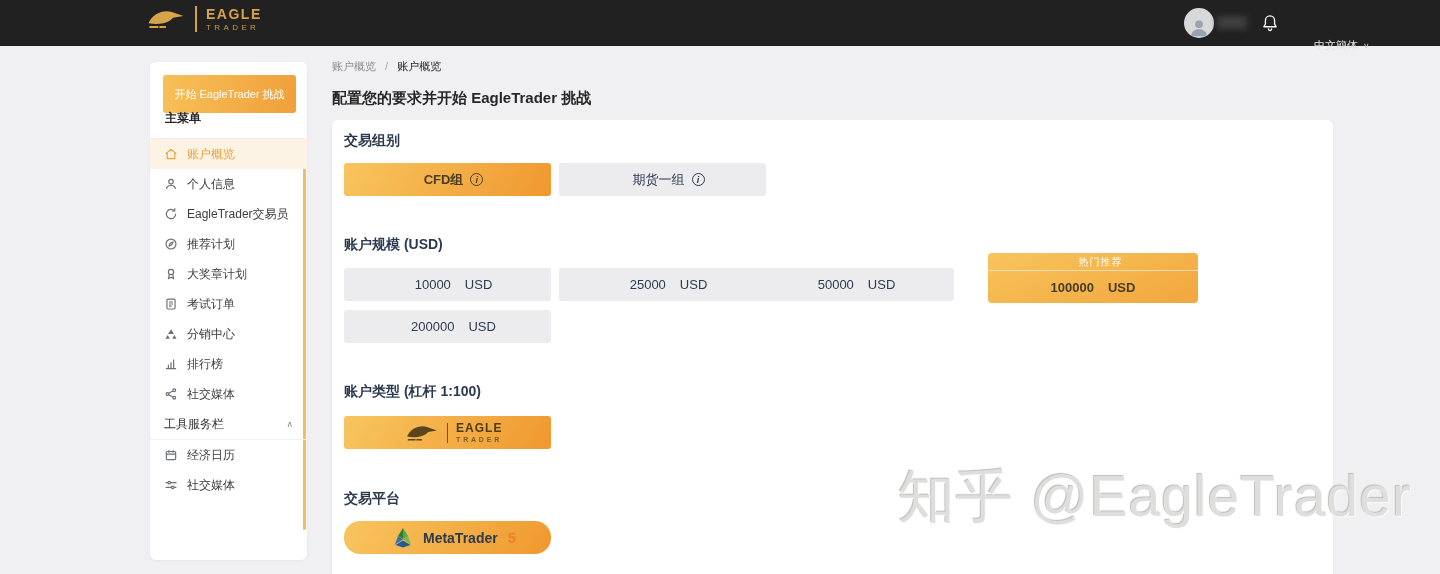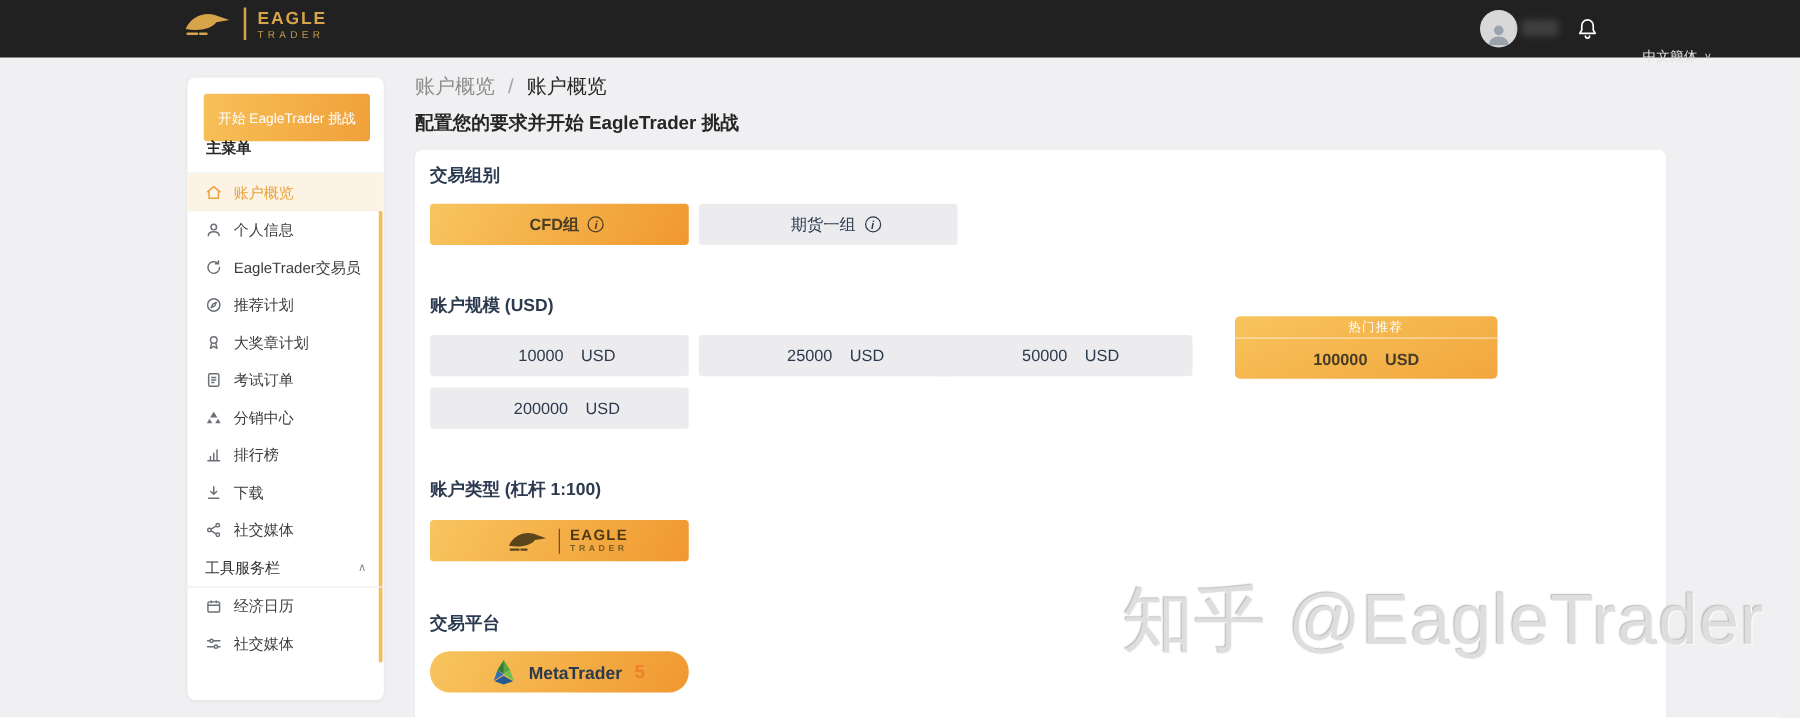--- a/index.html
+++ b/index.html
@@ -31,21 +31,21 @@
   .menu{position:absolute;left:0;top:77px;width:157px;}
   .mi{height:30px;display:flex;align-items:center;gap:9px;padding:0 14px;font-size:12px;color:#3d3d3d;cursor:pointer;}
   .mi svg{width:14px;height:14px;flex:0 0 14px;color:#6b6f76;}
   .mi.active{background:#fdf3e4;color:#e9a33c;}
   .mi.active svg{color:#e9a33c;}
   .tools-head{height:30px;display:flex;align-items:center;justify-content:space-between;padding:0 14px;font-size:12px;color:#303030;cursor:pointer;}
   .tools-head .chev{font-size:9px;color:#8a8a8a;}
   .tools-divider{width:157px;height:1px;background:#f0f0f0;}
 
   
-  .breadcrumb{position:absolute;left:332px;top:59px;font-size:16px;color:#8c8c8c;z-index:2;}
+  .breadcrumb{position:absolute;left:332px;top:59px;font-size:11px;color:#8c8c8c;z-index:2;}
   .breadcrumb .parent{color:#8c8c8c;cursor:pointer;}
   .breadcrumb .sep{margin:0 6px;color:#a5a5a5;}
   .breadcrumb .current{color:#262626;}
   .page-title{position:absolute;left:332px;top:89px;font-size:15px;font-weight:700;color:#262626;z-index:2;}
   .card{position:absolute;left:332px;top:120px;width:1001px;height:470px;background:#fff;border-radius:6px;box-shadow:0 1px 3px rgba(0,0,0,.04);z-index:1;}
   .sec-title{position:absolute;left:12px;font-size:14px;font-weight:700;color:#2c3a50;}
   .btn{position:absolute;height:33px;width:207px;border-radius:3px;display:flex;align-items:center;justify-content:center;gap:7px;font-size:13px;cursor:pointer;box-sizing:border-box;padding-left:12px;}
   .btn.orange{background:linear-gradient(120deg,#f8c55f,#f0982f);color:#4a3d24;font-weight:600;}
   .btn.grey{background:#ececee;color:#2c3a4e;font-weight:500;}
   .info-dot{width:13px;height:13px;border-radius:50%;border:1px solid currentColor;display:inline-flex;align-items:center;justify-content:center;font-size:9px;font-style:italic;font-weight:600;box-sizing:border-box;}
@@ -171,26 +171,20 @@
       </div>
 
       <div class="mi">
         <svg viewBox="0 0 24 24" fill="none" stroke="currentColor" stroke-width="2" stroke-linecap="round">
             <path d="M4 20 h16 M7.5 20 v-6 M12 20 V9.5 M16.5 20 V5"></path>
           </svg>
         <span>排行榜</span>
       </div>
 
 
-      <div class="mi">
-        <svg viewBox="0 0 24 24" fill="none" stroke="currentColor" stroke-width="2" stroke-linecap="round" stroke-linejoin="round">
-            <path d="M12 4 v10 M8 10.5 l4 4 4-4 M5 20 h14"></path>
-          </svg>
-        <span>下载</span>
-      </div>
 
       <div class="mi">
         <svg viewBox="0 0 24 24" fill="none" stroke="currentColor" stroke-width="2">
             <circle cx="6" cy="12" r="2.4"></circle>
             <circle cx="17.5" cy="5.5" r="2.4"></circle>
             <circle cx="17.5" cy="18.5" r="2.4"></circle>
             <path d="M8.2 10.8 l7-4 M8.2 13.2 l7 4"></path>
           </svg>
         <span>社交媒体</span>
       </div>

